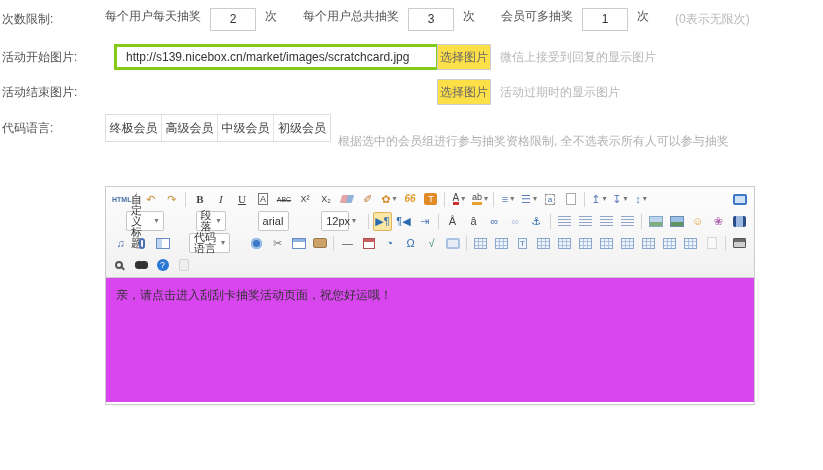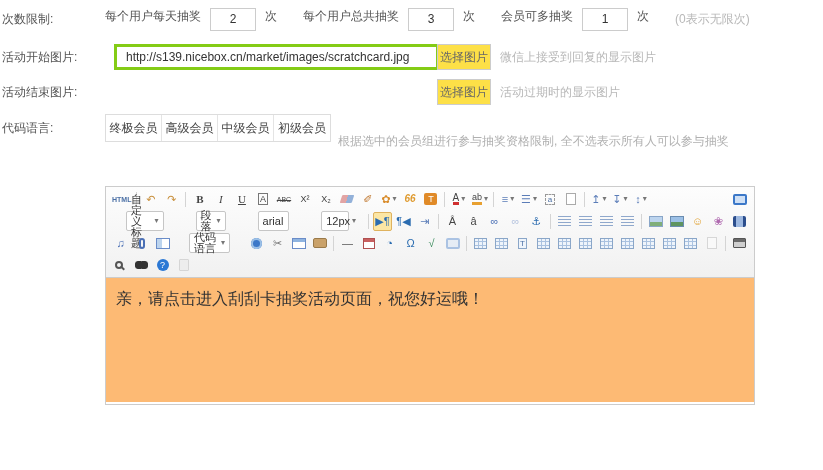--- a/index.html
+++ b/index.html
@@ -61,21 +61,21 @@
   .cam { width:14px; height:10px; background:#caa26a; border:1px solid #9a7a4a; border-radius:2px; }
   .cal { width:12px; height:11px; border:1px solid #b05050; background:linear-gradient(180deg,#c86060 30%,#fff 30%); }
   .tbl { width:13px; height:11px; border:1px solid #8aa6c8; background-color:#eef4fb; background-image:repeating-linear-gradient(0deg,transparent 0 2.5px,#aac2e0 2.5px 3.5px),repeating-linear-gradient(90deg,transparent 0 3px,#aac2e0 3px 4px); }
   .prn { width:13px; height:10px; border:1px solid #555; border-radius:1px; background:linear-gradient(#6a6a6a 35%,#cfcfcf 35%); }
   .mag { width:8px; height:8px; border:2px solid #555; border-radius:50%; position:relative; margin-right:3px; }
   .mag::after { content:""; position:absolute; width:5px; height:2px; background:#555; transform:rotate(45deg); right:-4px; bottom:-2px; }
   .bino { width:13px; height:8px; background:radial-gradient(circle at 30% 50%,#333 40%,transparent 41%),radial-gradient(circle at 70% 50%,#333 40%,transparent 41%),#555; border-radius:3px; }
   .qc { width:12px; height:12px; border-radius:50%; background:#2b78d4; color:#fff; font-size:9px; display:flex; align-items:center; justify-content:center; }
   .clipb { width:10px; height:12px; border:1px solid #aaa; background:#e6e6e6; border-radius:1px; }
 
-  .ed-content { height:124px; background:#fdba74; padding:8px 10px; font-size:16px; color:#333; line-height:1.6; outline:none; overflow:hidden; }
+  .ed-content { height:124px; background:#d946ef; padding:8px 10px; font-size:12px; color:#333; line-height:1.6; outline:none; overflow:hidden; }
 
   
   .footer { position:absolute; left:0; right:0; top:432px; height:38px; background:#f4f4f4; border-top:1px solid #ddd;margin-top:48px; }
   .back-btn { position:absolute; left:8px; top:3px; width:76px; height:30px; background:#fff; border:1px solid #e3e3e3; color:#4a7fe8; font-size:12px; cursor:pointer; }
   .save-btn { position:absolute; right:13px; top:5px; width:75px; height:26px; background:var(--accent,#1677f2); border:none; color:#fff; font-size:12px; cursor:pointer; }
 </style>
 </head>
 <body>
 
 <div class="stage">

